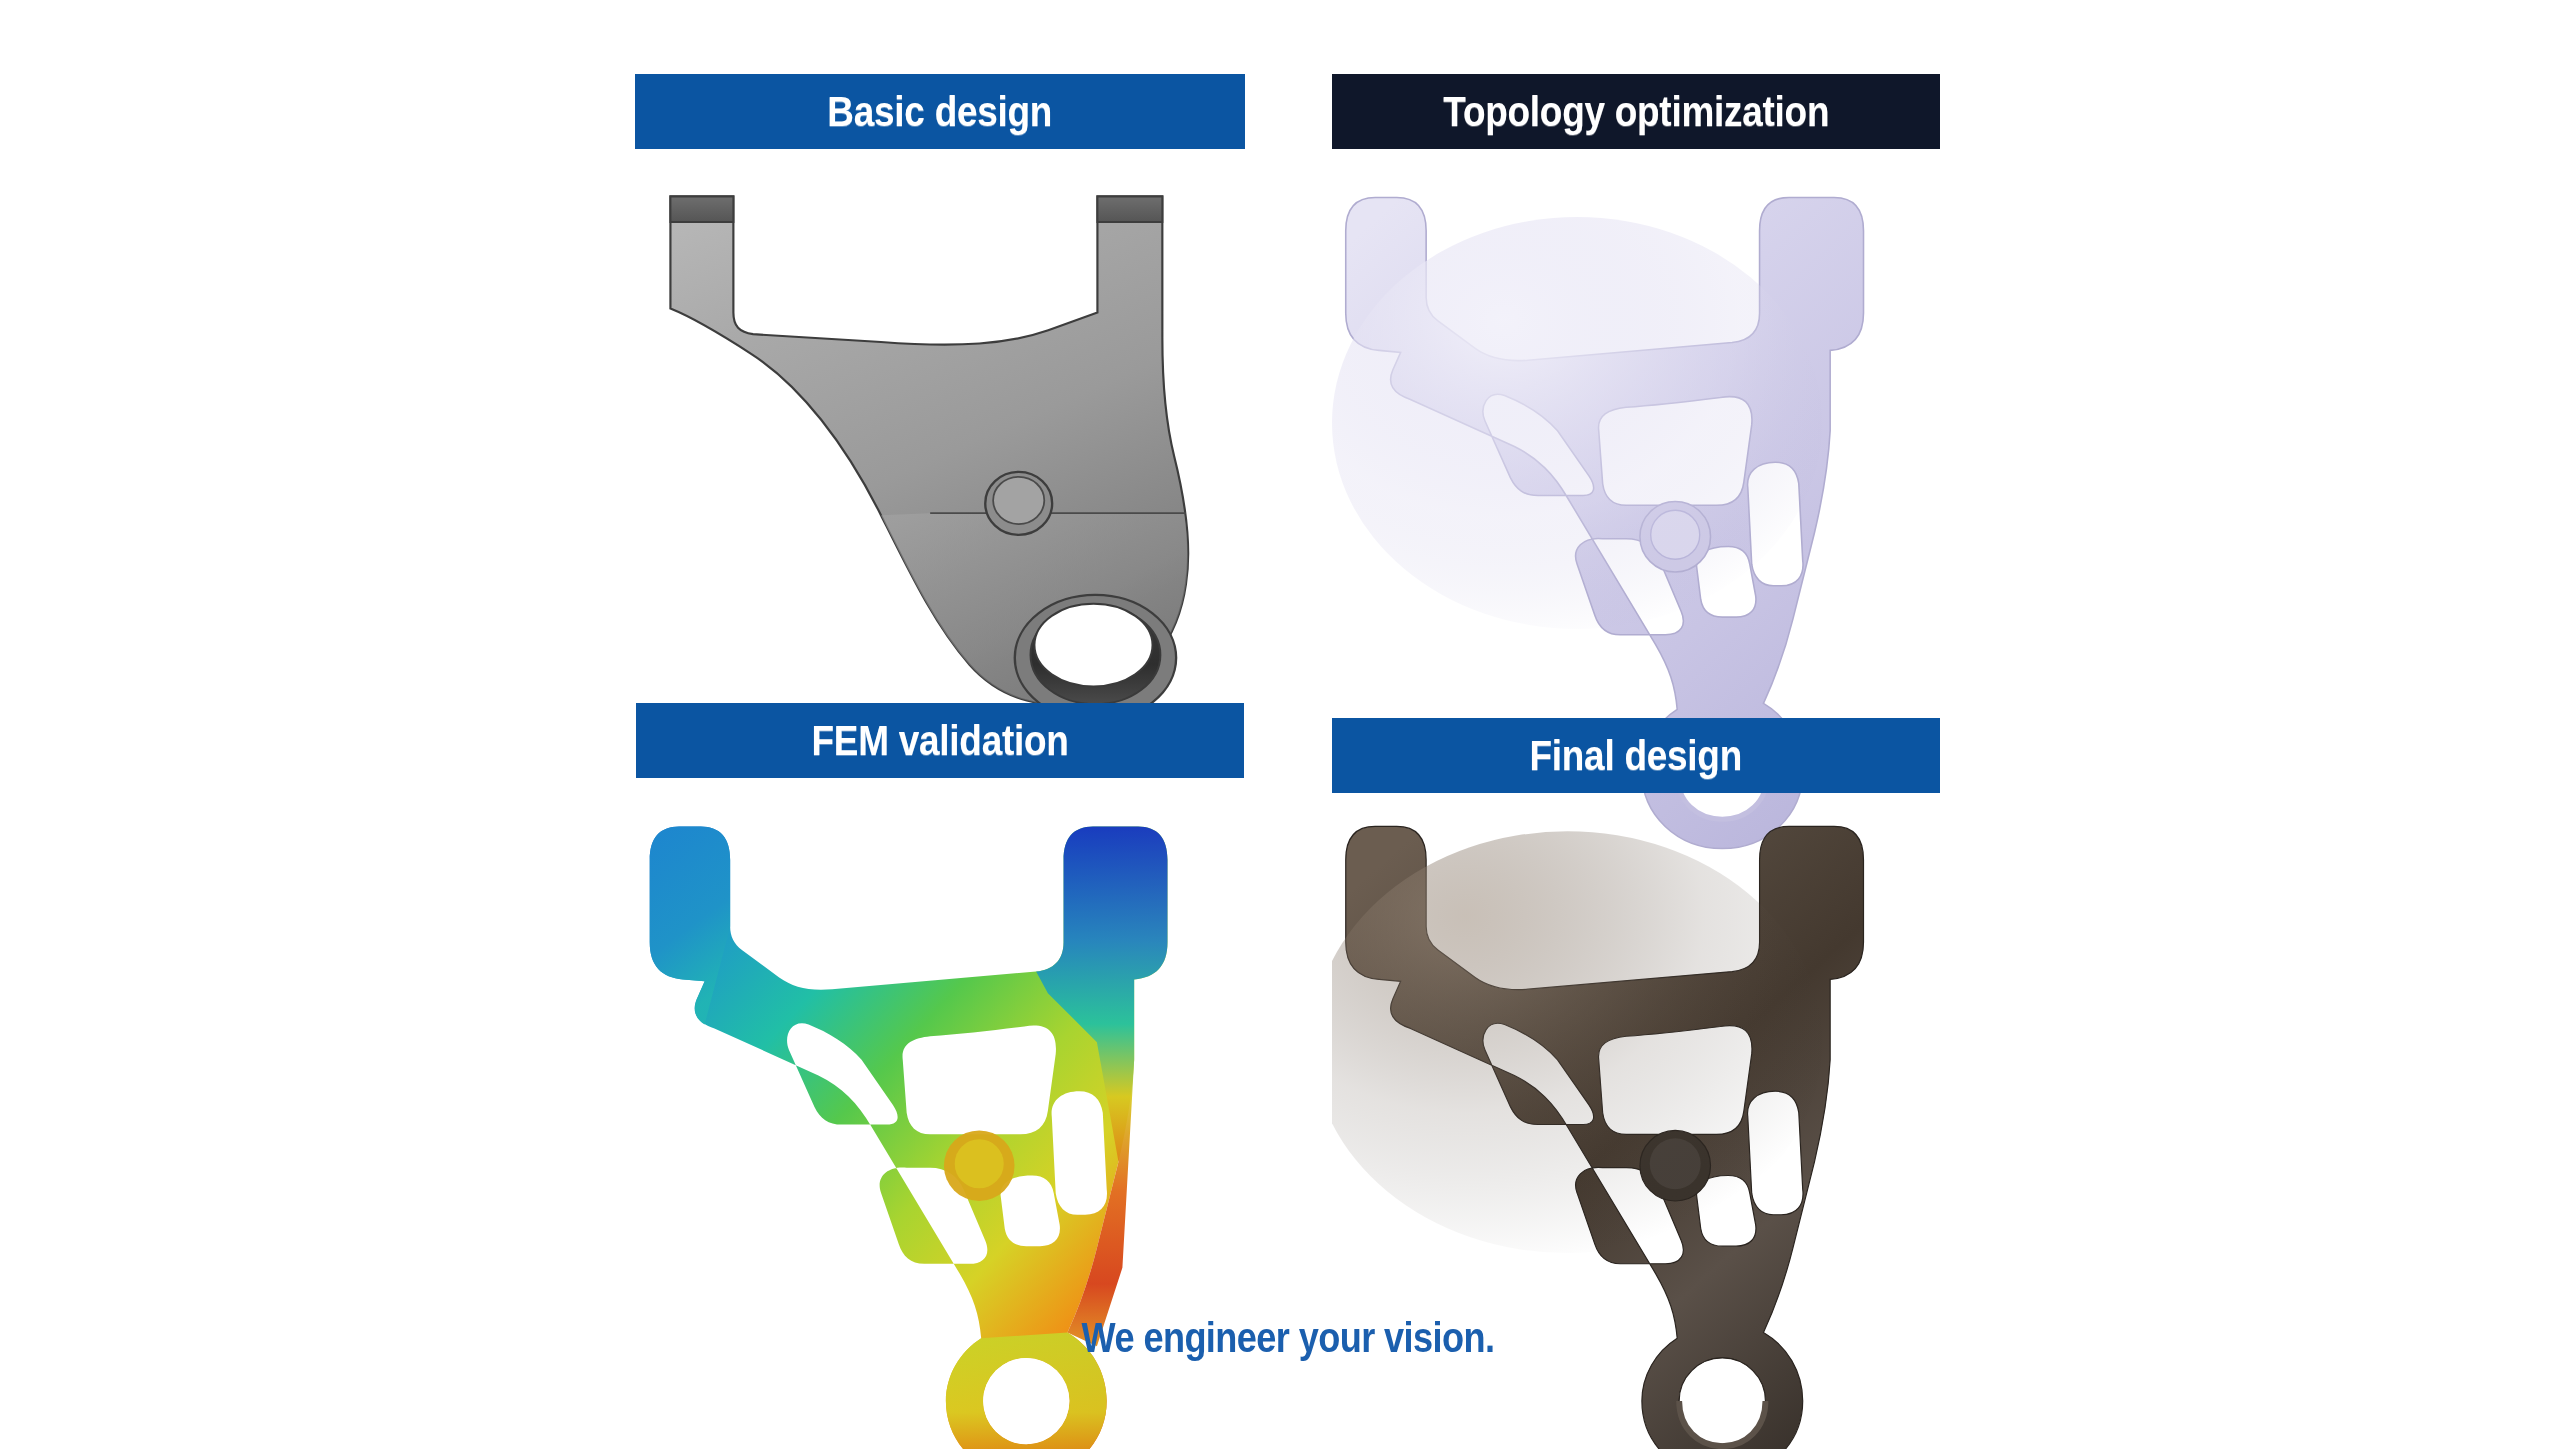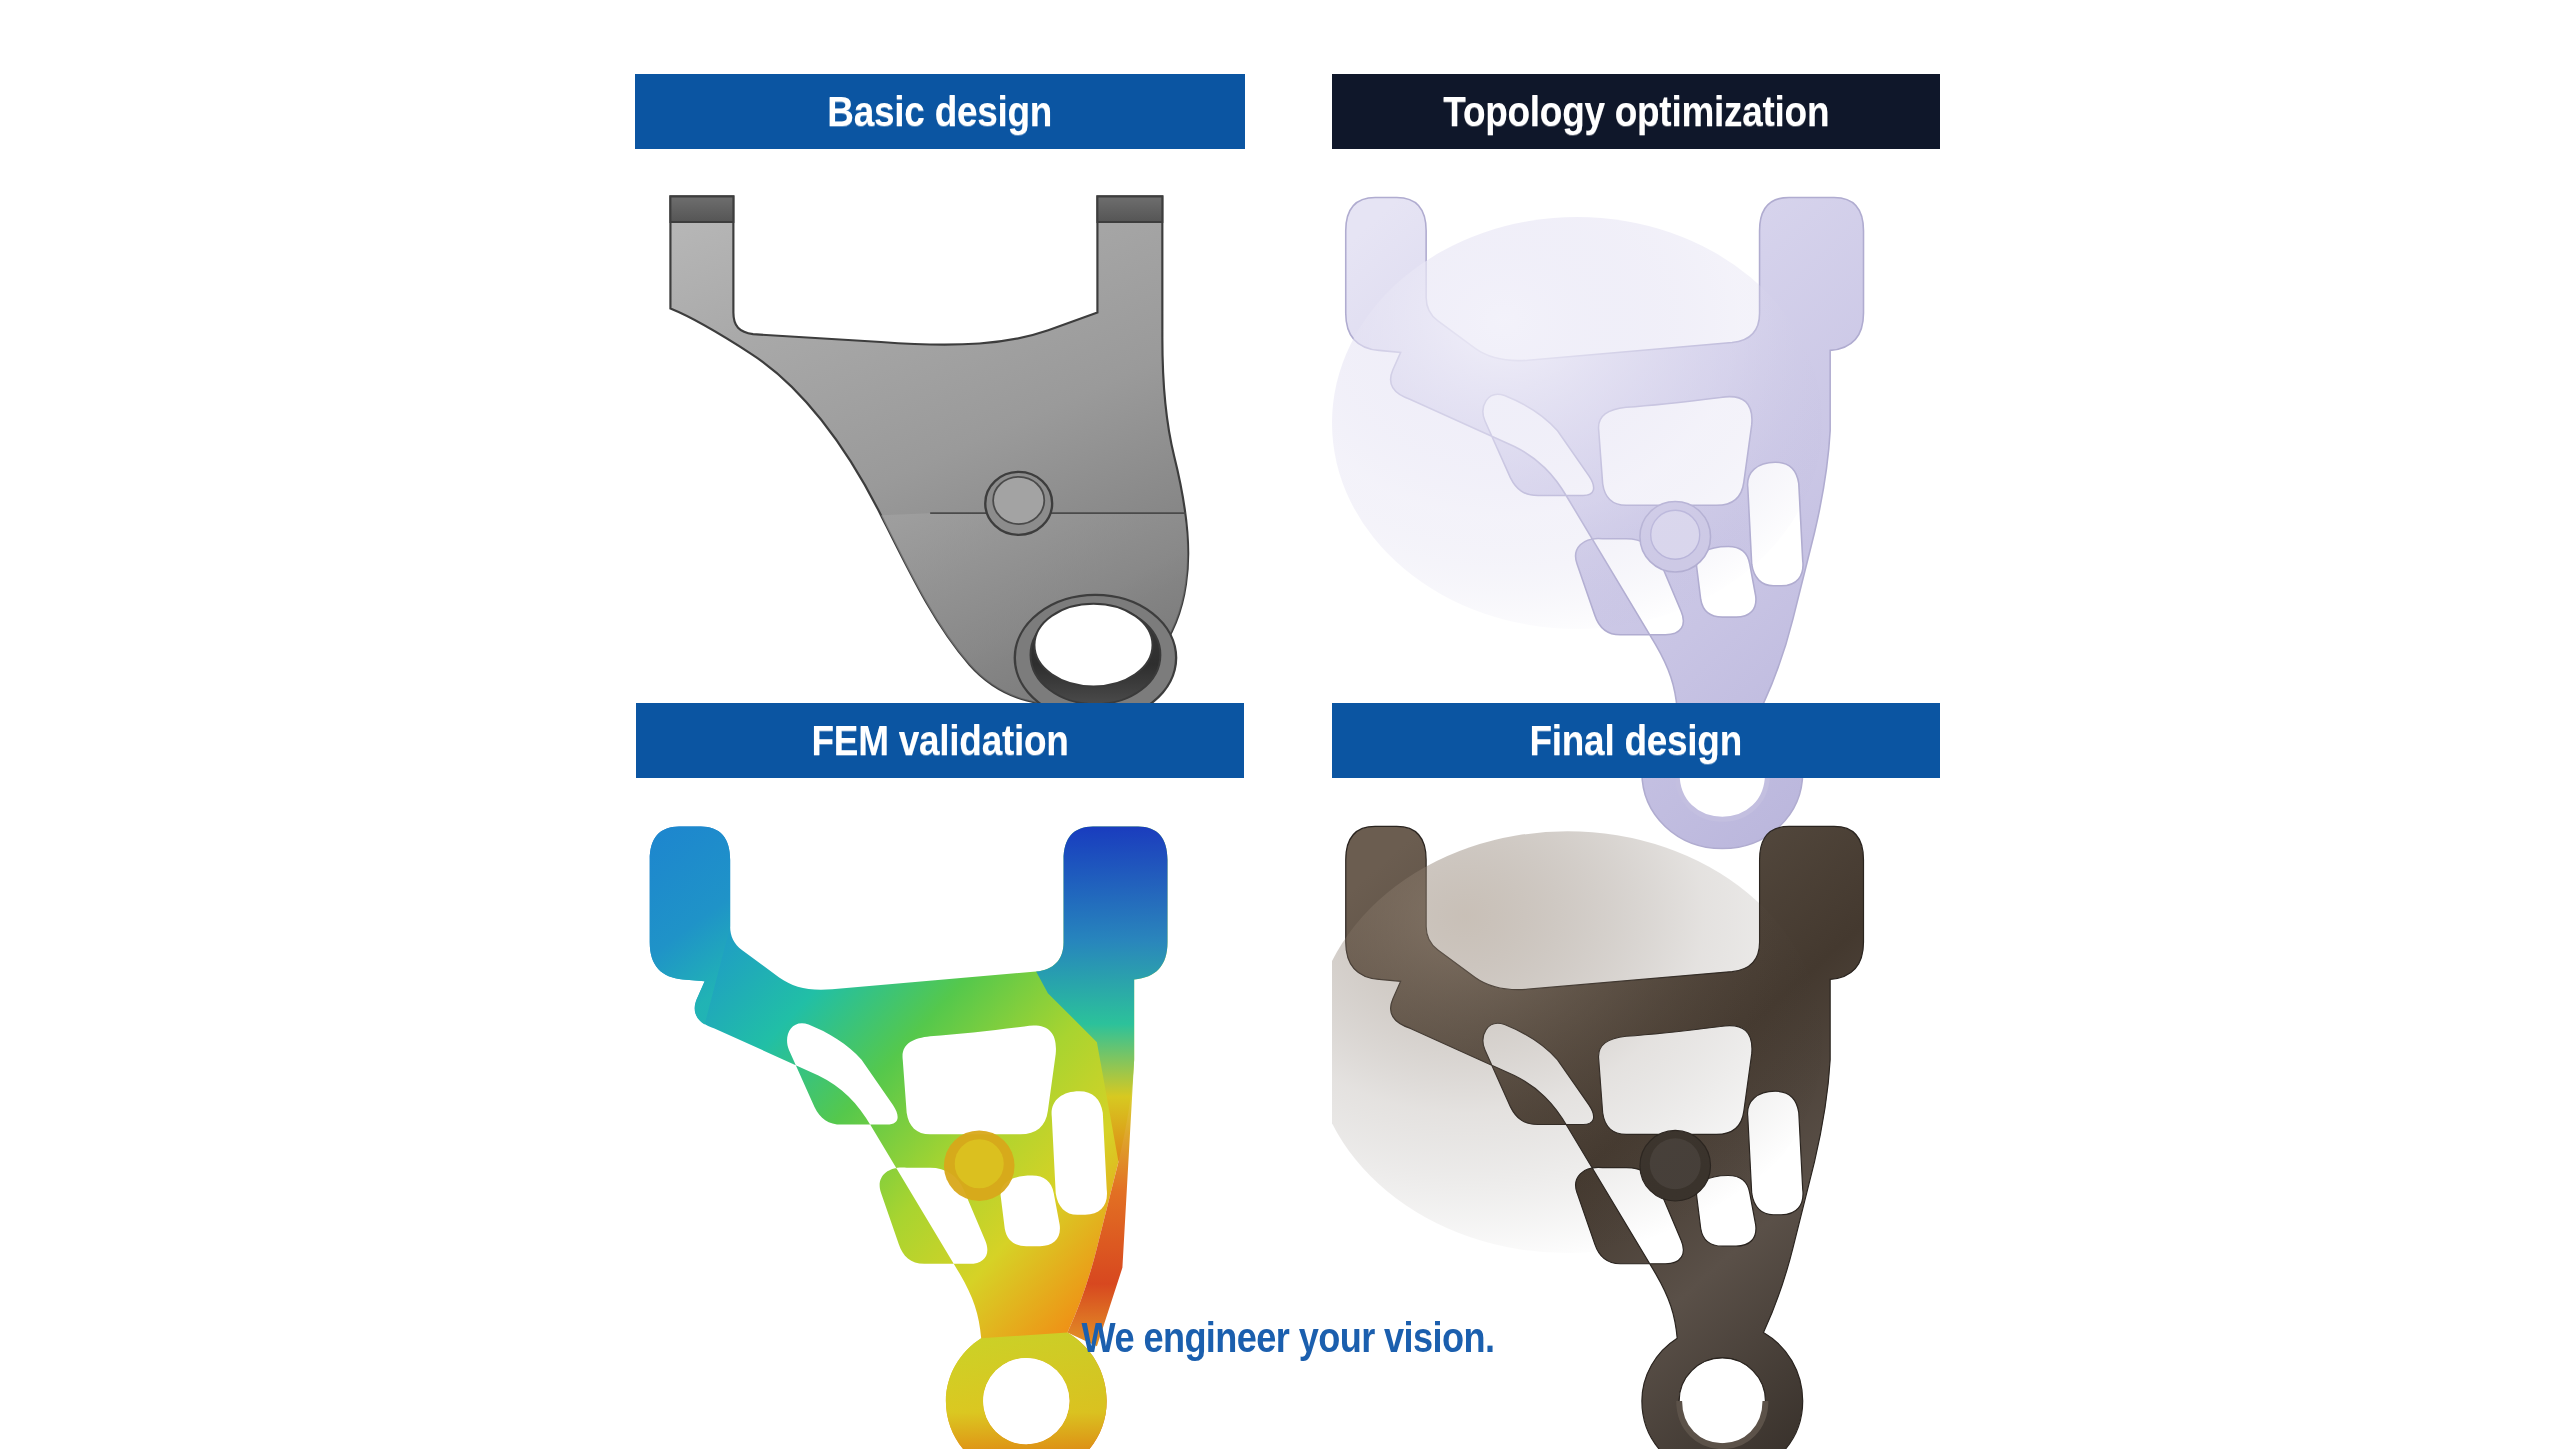--- a/index.html
+++ b/index.html
@@ -466,21 +466,21 @@
             <circle cx="350" cy="374" r="25" fill="#dcc220" opacity="0.9"></circle>
           </g>
 
           <ellipse cx="398" cy="616" rx="44" ry="44" fill="#ffffff"></ellipse>
         </g>
       </svg>
     </div>
   </div>
 
   <div class="panel" id="panel-final">
-    <div class="panel-header" style="background: rgb(11, 85, 162);">
+    <div class="panel-header" style="background: rgb(11, 85, 162); margin-top: 15px;">
       <span class="panel-title">Final design</span>
     </div>
     <div class="panel-figure">
       <svg viewBox="0 0 620 700" xmlns="http://www.w3.org/2000/svg">
         <defs>
           <linearGradient id="gBronze" x1="0.15" y1="0" x2="0.85" y2="1">
             <stop offset="0%" stop-color="#6b5d50"></stop>
             <stop offset="25%" stop-color="#564b40"></stop>
             <stop offset="50%" stop-color="#44392f"></stop>
             <stop offset="72%" stop-color="#5a5048"></stop>

